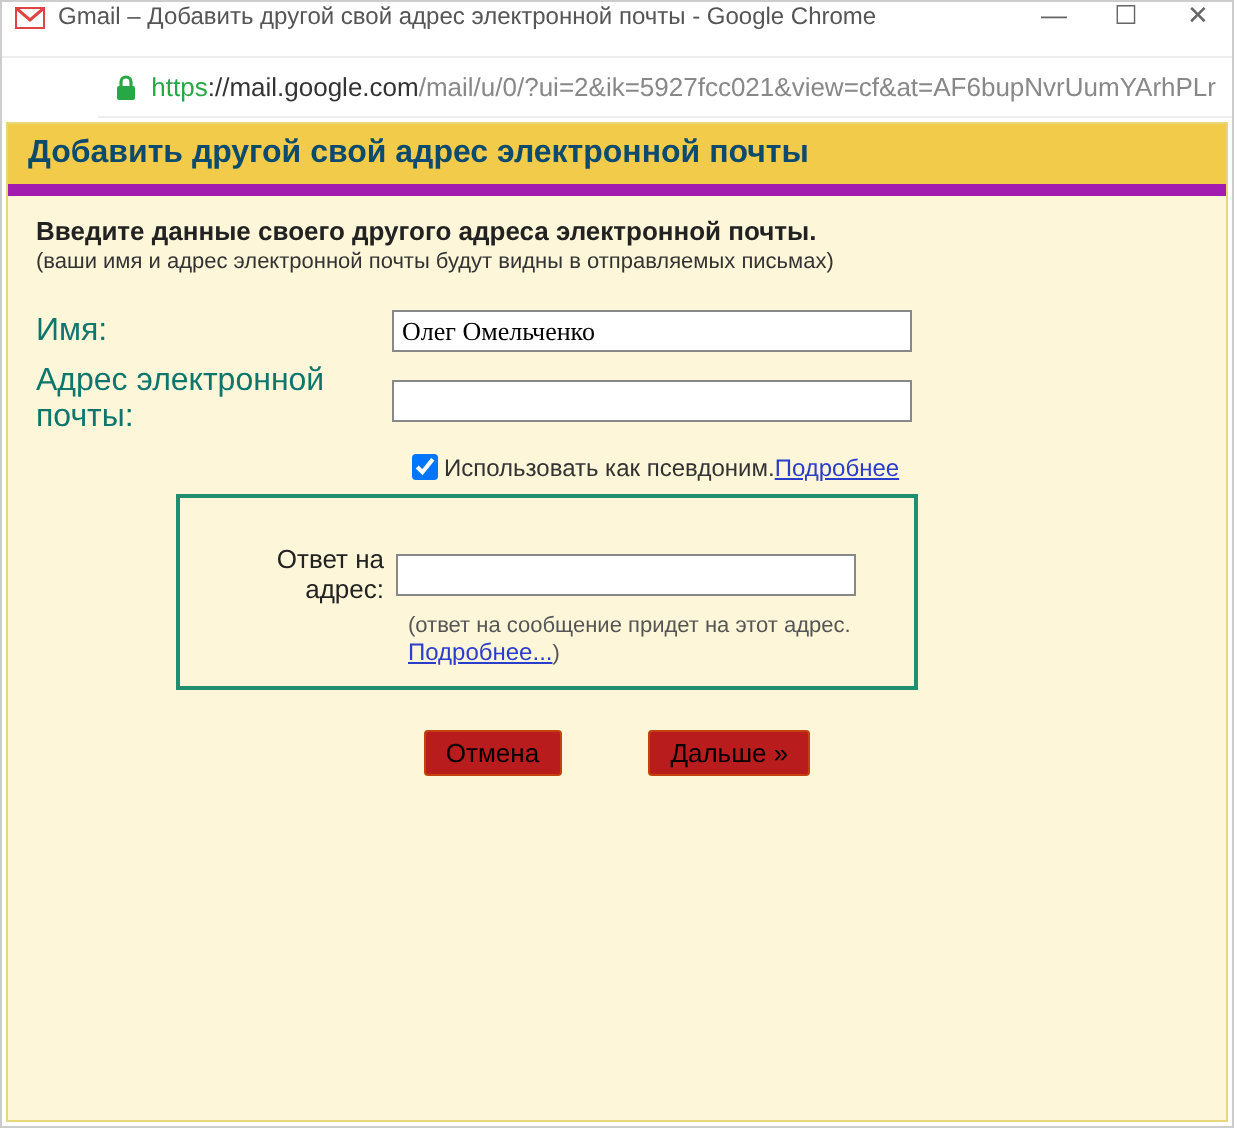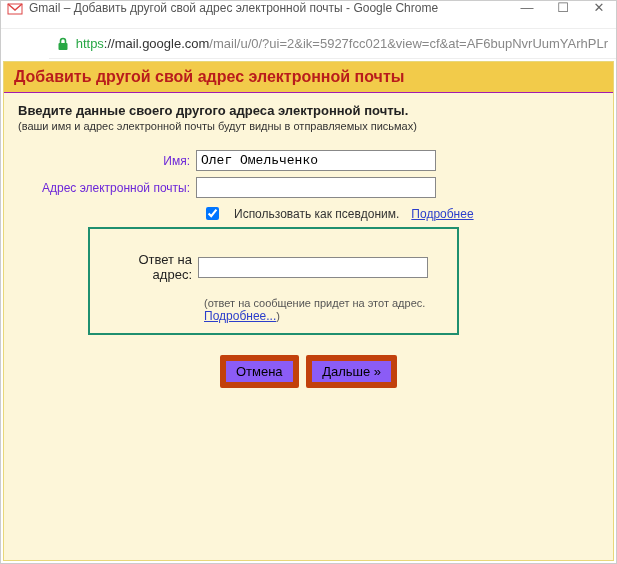--- a/index.html
+++ b/index.html
@@ -81,22 +81,22 @@
     margin: 2px;
     overflow: hidden;
     display: flex;
     flex-direction: column;
   }
   .header-band {
     background: #F2CB4A;
     padding: 6px 10px;
     font-size: 16px;
     font-weight: bold;
-    color: #b91c1c;
-    border-bottom: 1px solid #a21caf;
+    color: #0c4a6e;
+    border-bottom: 6px solid #a21caf;
   }
   .inner {
     padding: 10px 14px;
   }
   .intro-title {
     font-size: 13px;
     font-weight: bold;
     color: #222;
   }
   .intro-sub {
@@ -108,41 +108,41 @@
     margin-top: 18px;
     width: 100%;
   }
   .row {
     display: flex;
     align-items: center;
     margin-bottom: 6px;
   }
   .lbl {
     width: 178px;
-    text-align: right;
-    font-size: 12px;
-    color: #6d28d9;
+    text-align: left;
+    font-size: 16px;
+    color: #0f766e;
     padding-right: 6px;
   }
   .txt-input {
-    width: 240px;
+    width: 260px;
     height: 21px;
     border: 1px solid #888;
     background: #fff;
     font-size: 13px;
     padding: 6px 4px;
-    font-family: Liberation Mono, monospace;
+    font-family: Liberation Serif, serif;
   }
   .check-row {
     margin-left: 184px;
     font-size: 12px;
     color: #333;
     display: flex;
     align-items: center;
-    gap: 12px;
+    gap: 0;
   }
   .link {
     color: #2b3ecb;
     text-decoration: underline;
     font-size: 12px;
   }
   .reply-box {
     border: 2px solid #1f8f6f;
     margin: 4px 140px 0 70px;
     padding: 23px 12px 10px 8px;
@@ -163,35 +163,35 @@
     height: 21px;
     border: 1px solid #888;
     background: #fff;
     font-size: 13px;
     padding: 1px 4px;
   }
   .reply-hint {
     margin-left: 106px;
     font-size: 11px;
     color: #555;
-    margin-top: 15px;
+    margin-top: 5px;
   }
   .btn-row {
     text-align: center;
     margin-top: 20px;
   }
   .btn {
     font-family: Arial, sans-serif;
     font-size: 13px;
     padding: 3px 10px;
-    background: #8b5cf6;
-    border: 6px solid #c2410c;
+    background: #b91c1c;
+    border: 1px solid #c2410c;
     border-radius: 2px;
     cursor: pointer;
-    margin: 0 2px;
+    margin: 0 20px;
   }
   .btn.primary {
     font-weight: normal;
   }
 </style>
 </head>
 <body>
 
 <div class="window">
 

